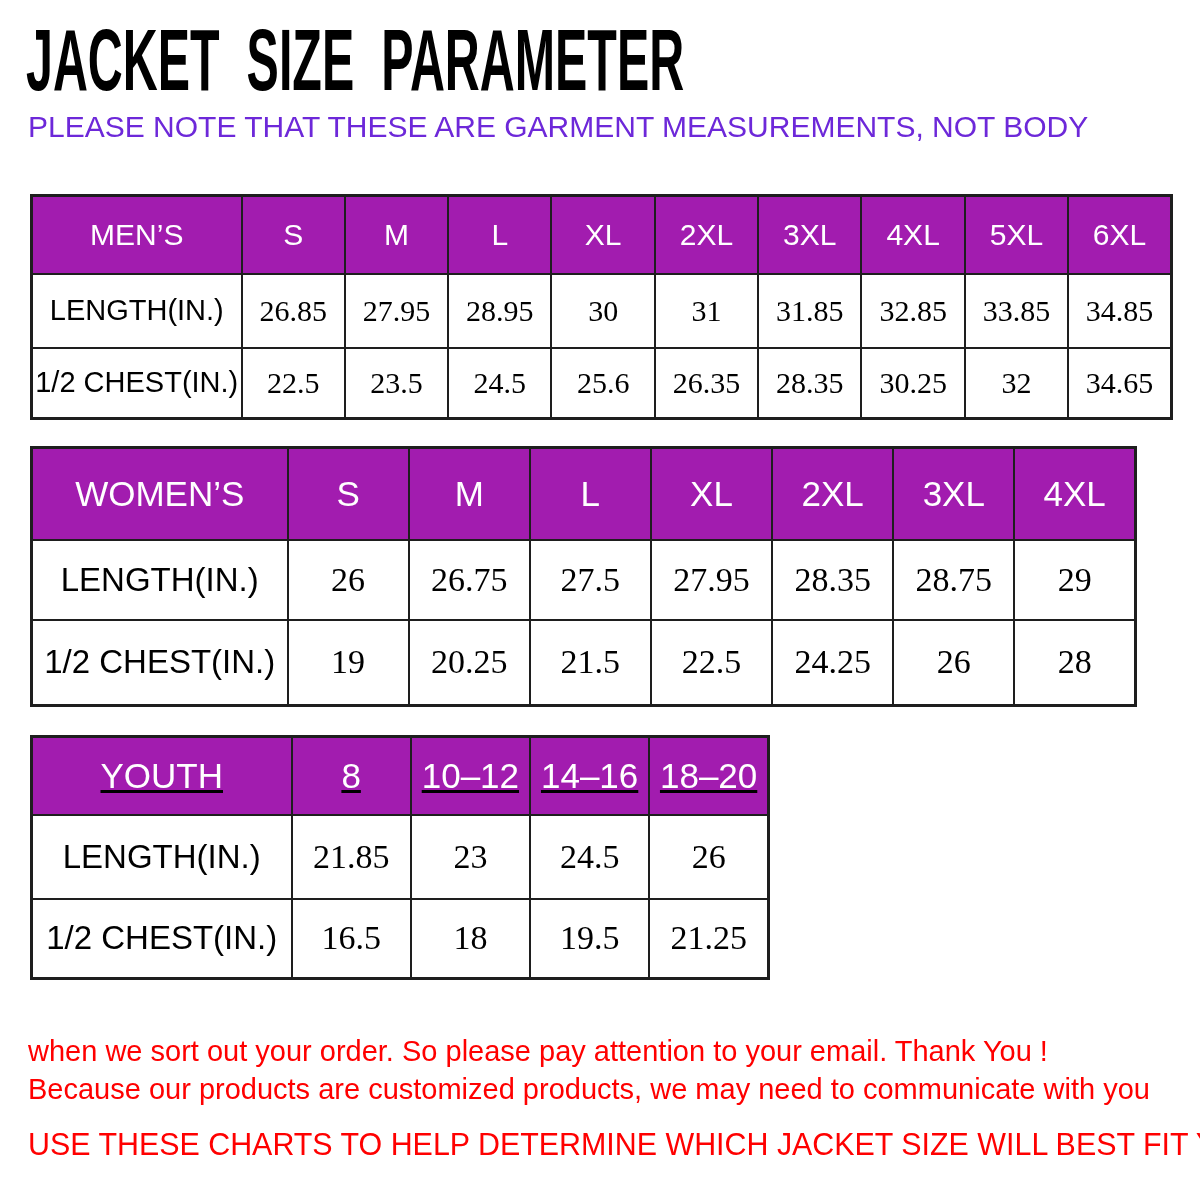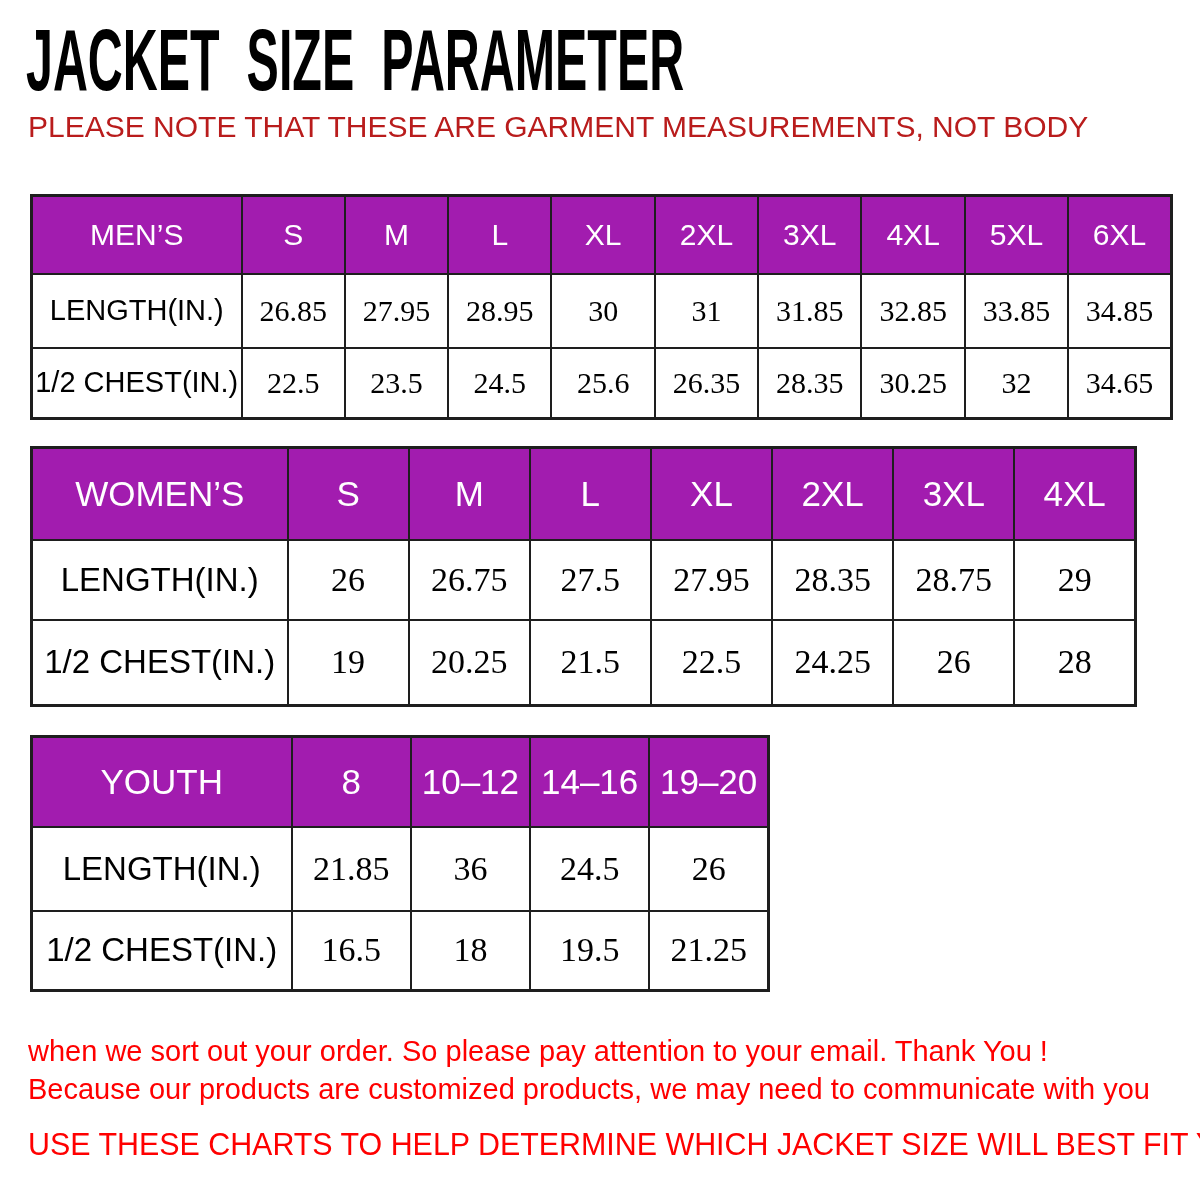--- a/index.html
+++ b/index.html
@@ -9,21 +9,21 @@
   }
   .page-title{
     position:absolute;left:26px;top:12px;white-space:nowrap;
     font-size:88px;line-height:1.1;font-weight:700;color:#000;
   }
   .page-title .squeeze{
     display:inline-block;transform:scaleX(0.55);transform-origin:0 0;
     word-spacing:0.28em;letter-spacing:0;
   }
   .garment-note{
-    position:absolute;left:28px;top:106px;color:#b91c1c;
+    position:absolute;left:28px;top:106px;color:#6d28d9;
     font-size:30px;line-height:41px;white-space:nowrap;
   }
   table{
     position:absolute;border-collapse:collapse;table-layout:fixed;
     background:#fff;border:3px solid #1e1e1e;
   }
   th,td{
     border:2px solid #1e1e1e;text-align:center;vertical-align:middle;padding:0;
     overflow:hidden;
   }
@@ -43,21 +43,21 @@
   #womens-table .row-label{font-size:33px;}
   #womens-table .num{font-size:34px;}
   #womens-table tr.hdr{height:92px;}
   #womens-table tr.r1{height:80px;}
   #womens-table tr.r2{height:86px;}
   
   #youth-table{left:30px;top:735px;width:740px;}
   #youth-table th{font-size:35px;}
   #youth-table .row-label{font-size:33px;}
   #youth-table .num{font-size:34px;}
-  #youth-table tr.hdr{height:90px;}
+  #youth-table tr.hdr{height:78px;text-decoration:underline;}
   #youth-table tr.r1{height:84px;}
   #youth-table tr.r2{height:80px;}
   .footer-custom{
     position:absolute;left:28px;top:1032px;color:#ff0000;
     font-size:29px;line-height:38px;white-space:nowrap;
   }
   .footer-usage{
     position:absolute;left:28px;top:1124px;color:#ff0000;
     font-size:32px;line-height:40px;white-space:nowrap;
   }
@@ -179,26 +179,26 @@
       <col>
       <col>
       <col>
     </colgroup>
   <tbody>
       <tr class="hdr">
     <th>YOUTH</th>
     <th>8</th>
     <th>10–12</th>
     <th>14–16</th>
-    <th>19–20</th>
+    <th>18–20</th>
   </tr>
   <tr class="r1">
     <td class="row-label">LENGTH(IN.)</td>
     <td class="num">21.85</td>
-    <td class="num">36</td>
+    <td class="num">23</td>
     <td class="num">24.5</td>
     <td class="num">26</td>
   </tr>
   <tr class="r2">
     <td class="row-label">1/2 CHEST(IN.)</td>
     <td class="num">16.5</td>
     <td class="num">18</td>
     <td class="num">19.5</td>
     <td class="num">21.25</td>
   </tr>

